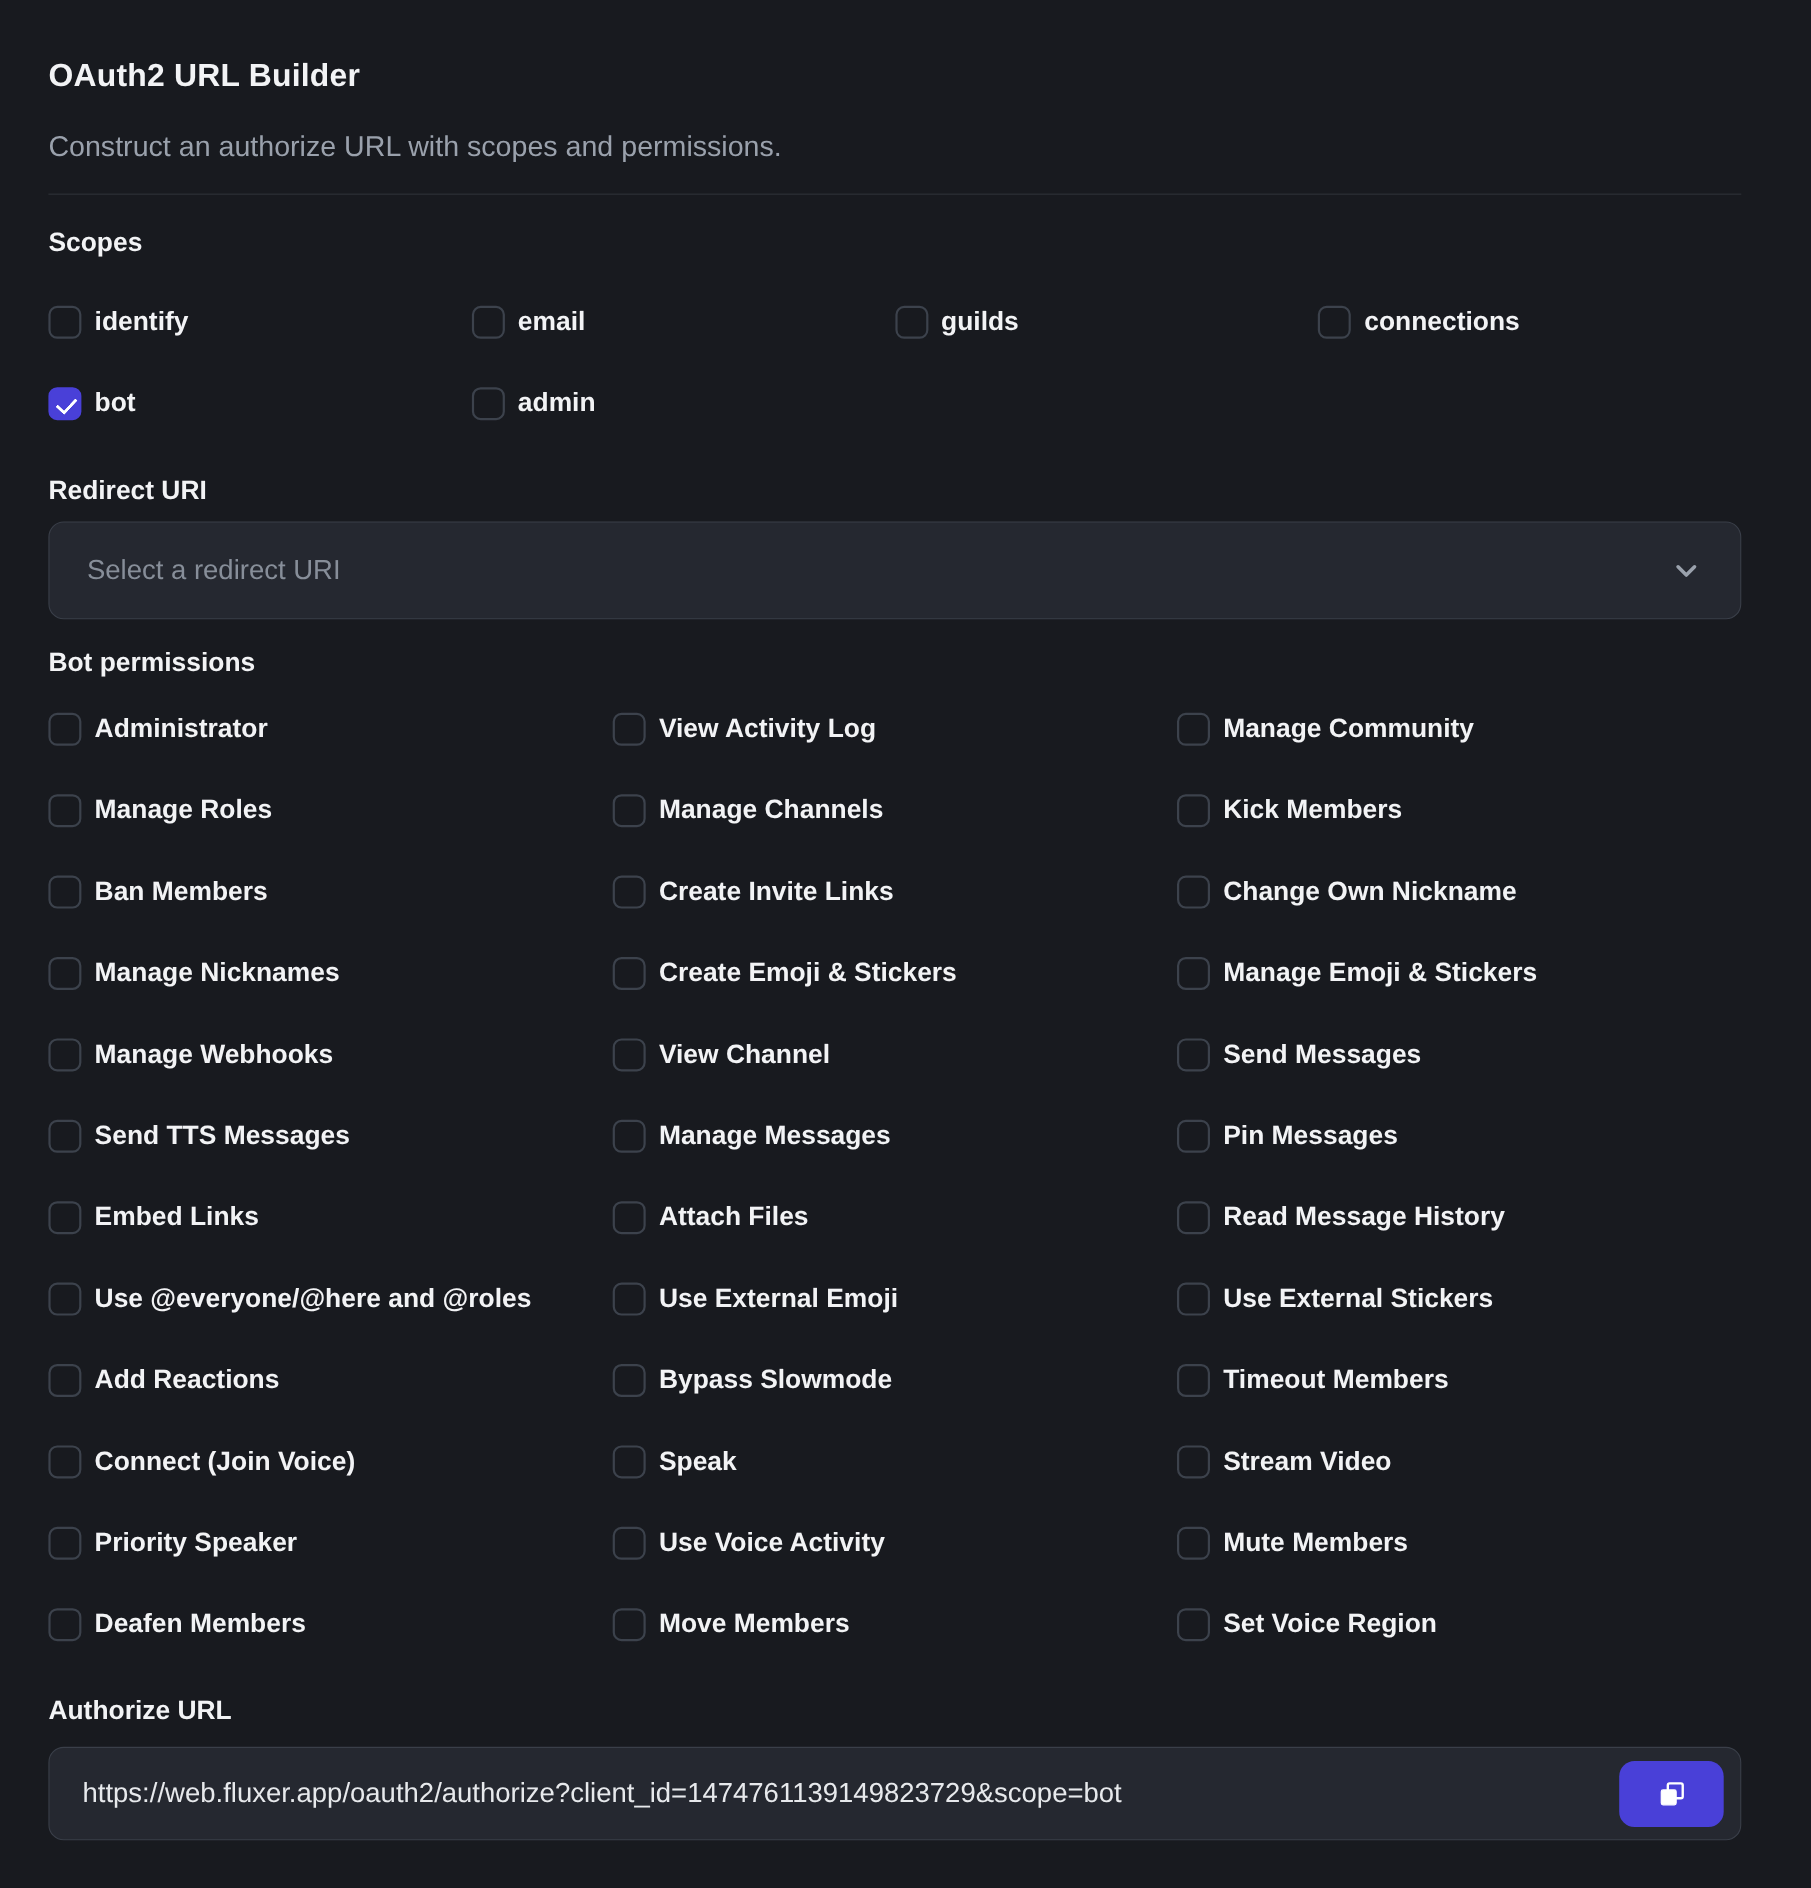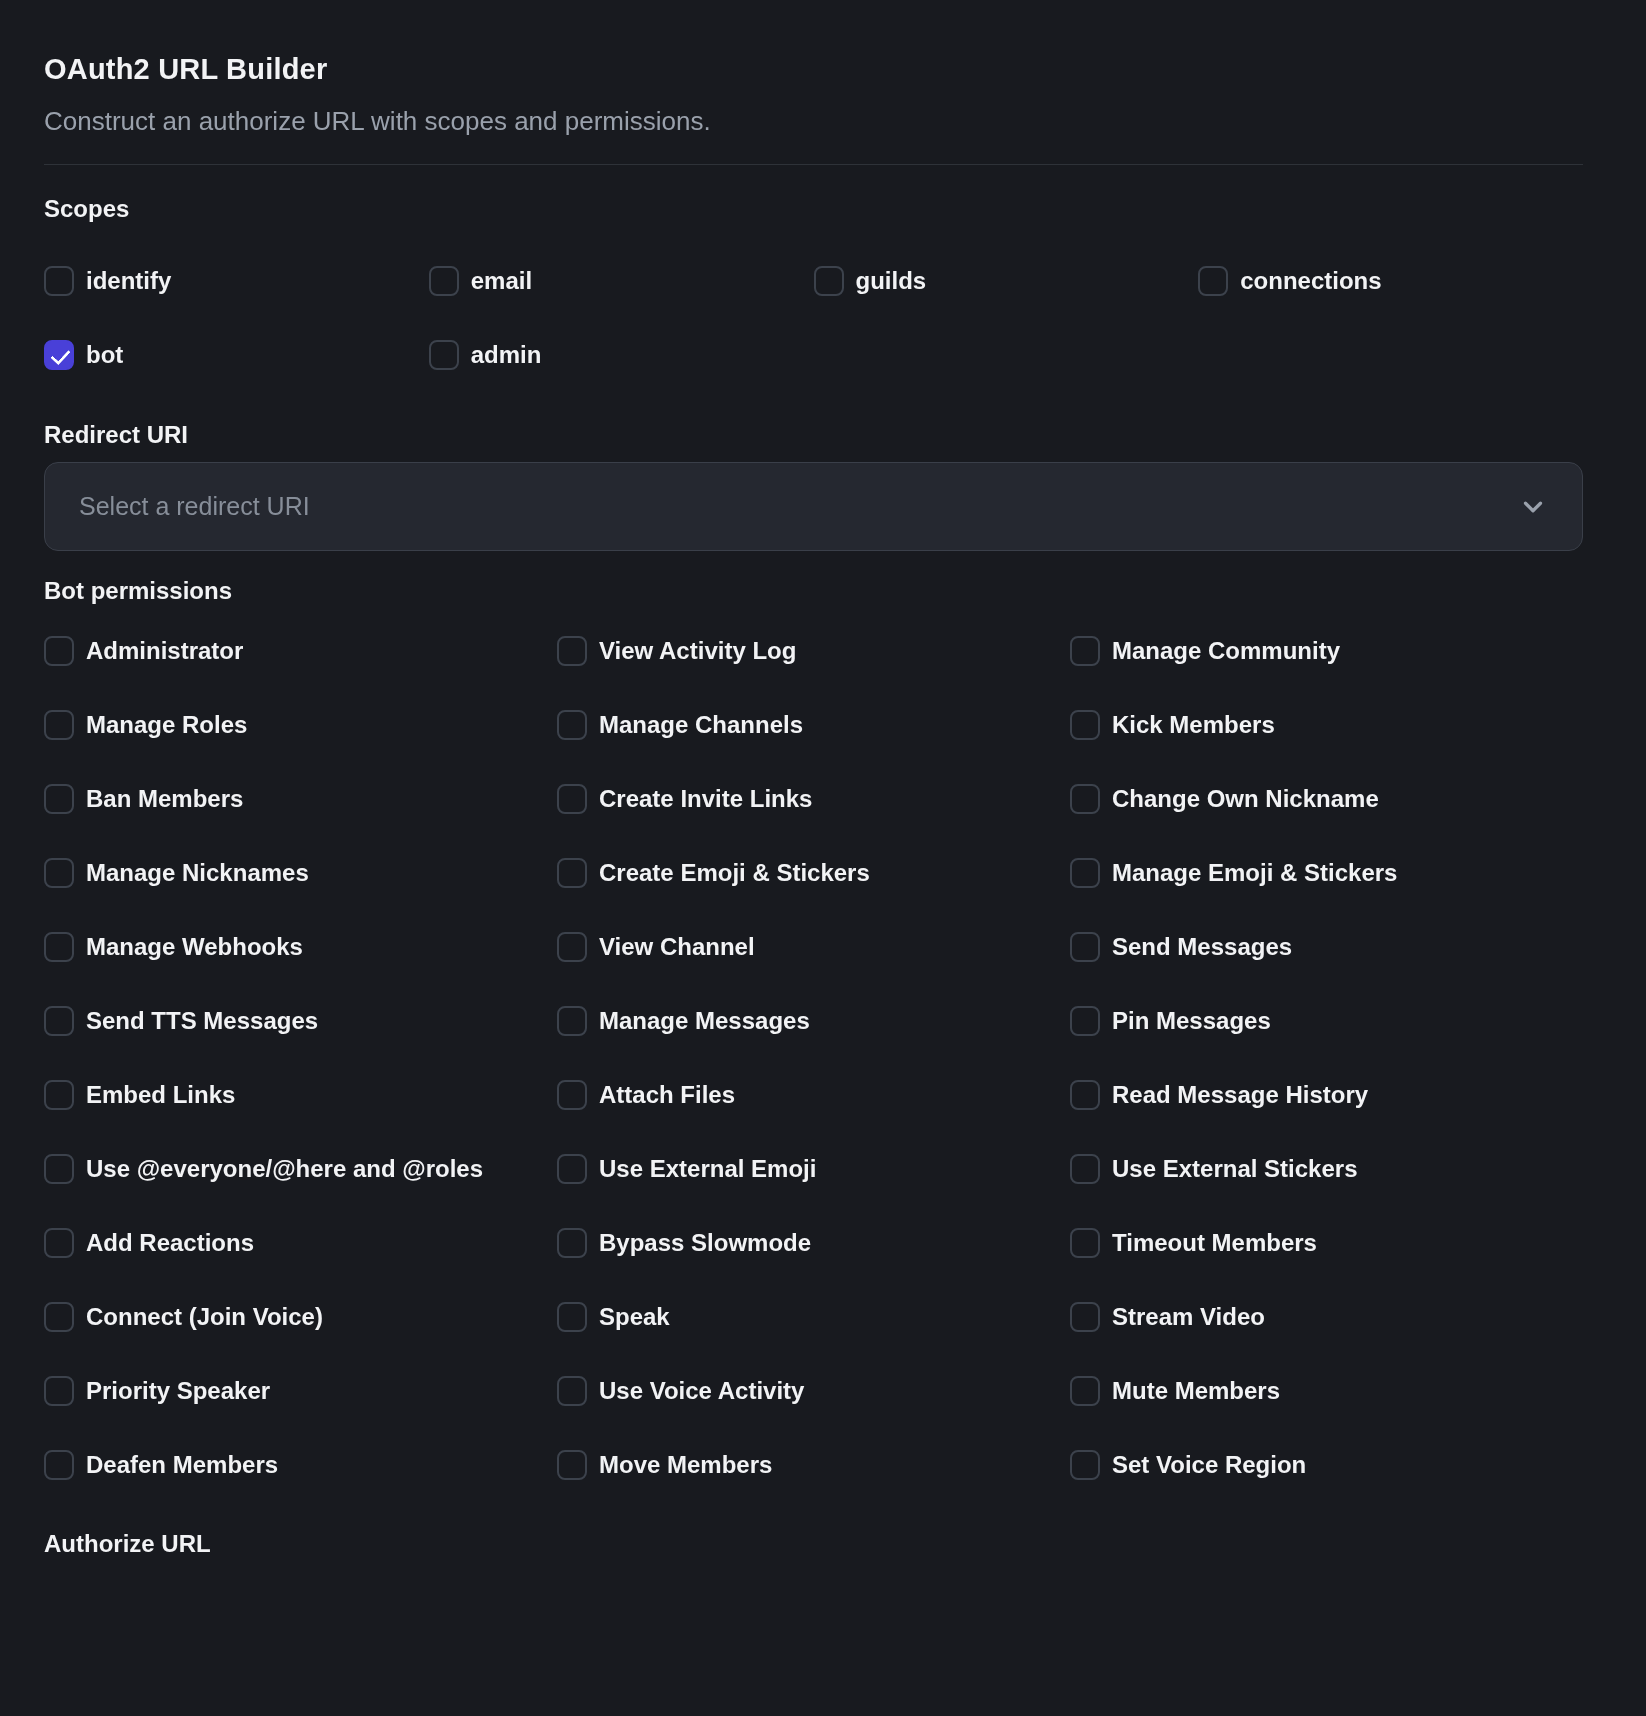--- a/index.html
+++ b/index.html
@@ -18,21 +18,21 @@
   html,body{ width:1646px; height:1716px; }
   body{
     background:var(--bg);
     font-family:"Liberation Sans", sans-serif;
     color:var(--text);
     overflow:hidden;
   }
   .page{ padding:53px 63px 0 44px; width:100%; height:100%;border-radius:32px; }
 
   .title{ font-size:29px; font-weight:700; letter-spacing:.2px; }
-  .subtitle{ margin-top:20px; font-size:26px; font-weight:400; color:var(--muted); }
+  .subtitle{ margin-top:32px; font-size:26px; font-weight:400; color:var(--muted); }
   .divider{ margin-top:27px; border:none; border-top:1px solid var(--divider); height:0; }
 
   .section-heading{ font-size:24px; font-weight:700; color:var(--text); }
 
   .scopes-heading{ margin-top:30px; }
   .grid{ display:grid; }
   .grid-4{ grid-template-columns:repeat(4,1fr); }
   .grid-3{ grid-template-columns:repeat(3,1fr); }
   .scopes-grid{ margin-top:43px; row-gap:44px; }
   .perms-grid{ margin-top:31px; row-gap:44px; }
@@ -323,14 +323,25 @@
         <span class="check-label">Move Members</span>
       </label>
 
       <label class="check-item">
         <span class="checkbox"></span>
         <span class="check-label">Set Voice Region</span>
       </label>
     </div>
 
   <h2 class="section-heading authurl-heading">Authorize URL</h2>
+  <div class="url-box">
+    <span class="url-text">https://web.fluxer.app/oauth2/authorize?client_id=1474761139149823729&amp;scope=bot</span>
+    <button class="copy-btn">
+      <span style="display:flex">
+        <svg width="26" height="26" viewBox="0 0 24 24">
+          <rect x="8.5" y="3" width="12.5" height="12.5" rx="1.5" fill="none" stroke="#ffffff" stroke-width="2"></rect>
+          <rect x="3" y="8.5" width="12.5" height="12.5" rx="1.5" fill="#ffffff" stroke="#ffffff" stroke-width="1"></rect>
+        </svg>
+      </span>
+    </button>
+  </div>
 
 </div>
 
 </body></html>

